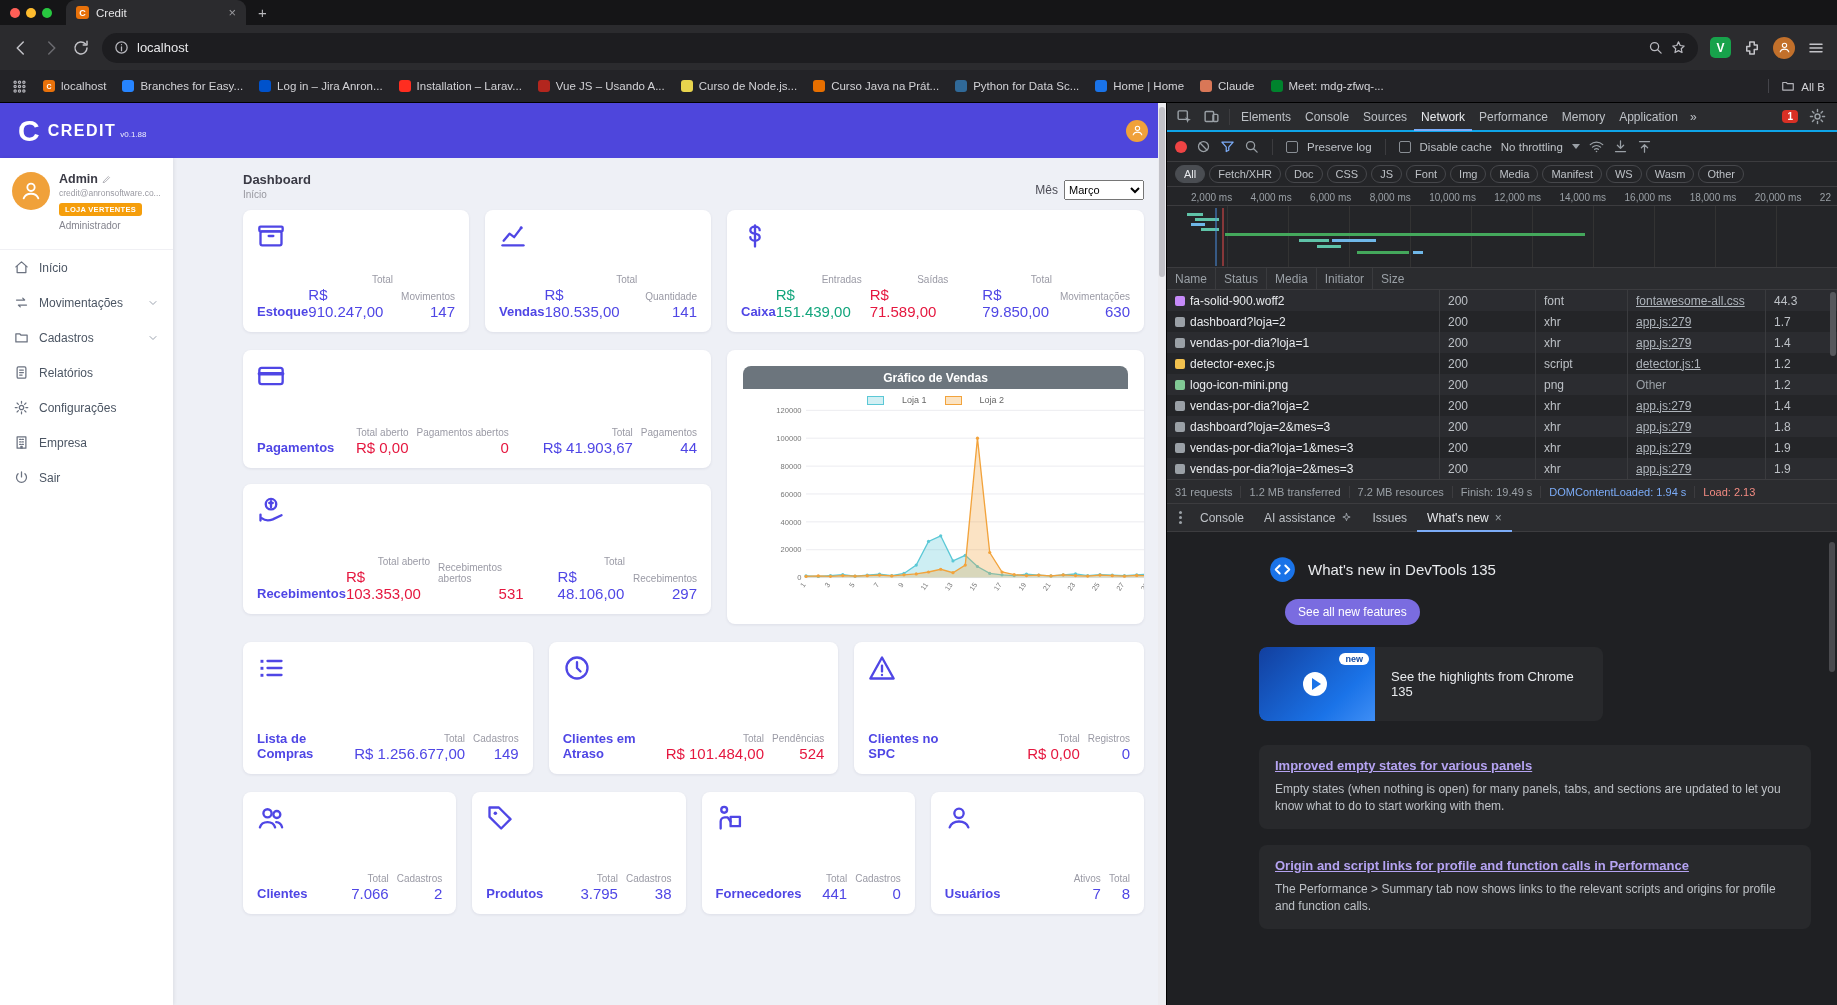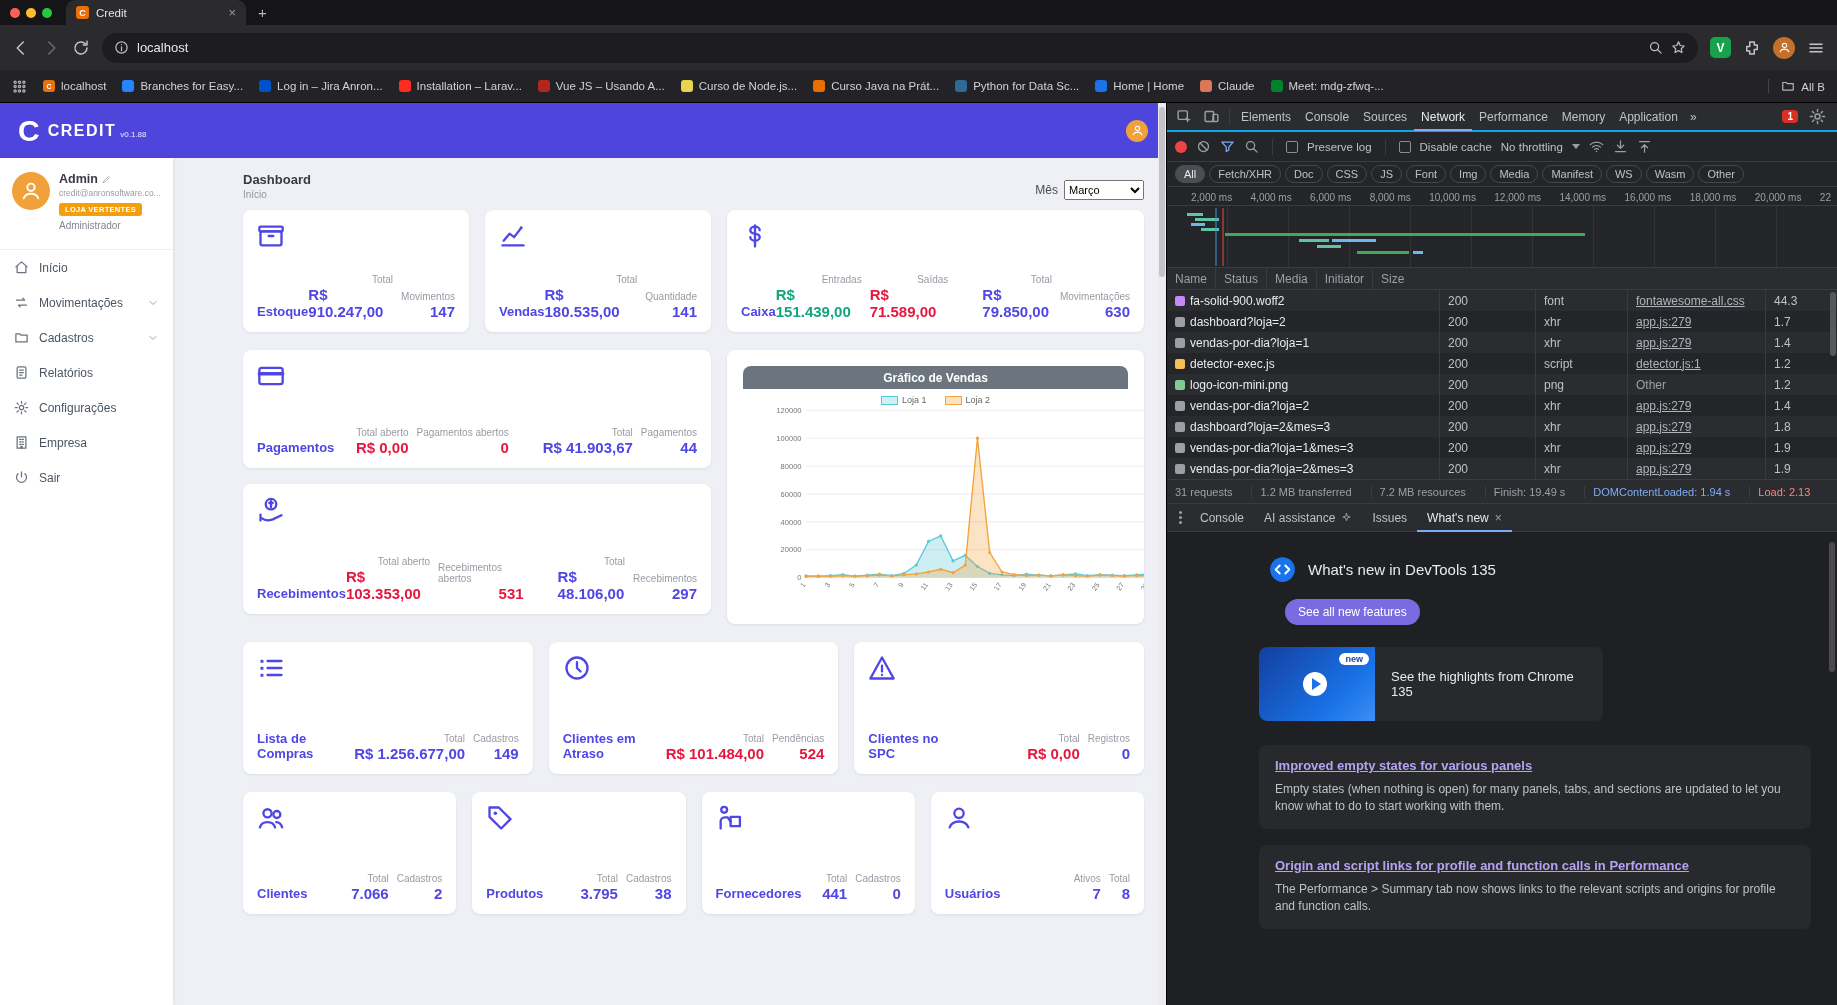--- a/index.html
+++ b/index.html
@@ -84,32 +84,32 @@
   .row4 { grid-template-columns:repeat(4,1fr); margin-top:18px; }
   .card { background:#fff; border-radius:8px; box-shadow:0 1px 3px rgba(30,30,60,.08); padding:12px 14px;
     display:flex; justify-content:space-between; }
   .card-left { display:flex; flex-direction:column; justify-content:space-between; }
   .cicon { width:28px; height:28px; color:var(--accent); }
   .clabel { font-size:13px; font-weight:bold; color:var(--accent); max-width:90px; line-height:1.2; }
   .cstats { display:flex; gap:34px; }
   .scol { display:flex; flex-direction:row; justify-content:space-between; align-items:flex-end; gap:8px; }
   .stat { display:flex; flex-direction:column; align-items:flex-end; }
   .slabel { font-size:10px; color:#9a9aa5; }
-  .sval { font-size:15px; font-weight:bold; margin-top:1px; }
+  .sval { font-size:15px; font-weight:normal; margin-top:1px; }
   [data-c="purple"] { color:var(--accent); }
   [data-c="red"] { color:var(--red); }
   [data-c="green"] { color:var(--green); }
   .h122{height:122px}.h118{height:118px}.h130{height:130px}.h132{height:132px}
   .left-stack { display:flex; flex-direction:column; gap:16px; }
 
   .chart-card { padding:16px; flex-direction:column; height:274px; overflow:hidden; }
   .chart-header { height:26px; background:var(--chart_header_bg); color:#fff; font-size:12px; font-weight:bold;
     display:flex; align-items:center; justify-content:center; border-radius:8px 8px 0 0; }
   .chart-legend { display:flex; justify-content:center; gap:18px; font-size:9px; color:#666; padding:6px 0 0; }
-  .lg { display:flex; align-items:center; gap:4px; }
+  .lg { display:flex; align-items:center; gap:18px; }
   .sw { width:17px; height:9px; display:inline-block; }
   .sw1 { background:var(--loja1_fill); border:1px solid var(--loja1); }
   .sw2 { background:var(--loja2_fill); border:1px solid var(--loja2); }
 
   .page-scroll { position:absolute; right:0; top:0; bottom:0; width:8px; background:#ececf0; }
   .page-thumb { position:absolute; right:1px; top:4px; width:6px; height:170px; border-radius:3px; background:#c2c2c8; }
 
   
   .devtools { flex:1; background:#242528; color:#bdc1c6; display:flex; flex-direction:column; border-left:1px solid #000; font-size:12px; min-width:0; }
   .dt-tabbar { height:29px; background:#2b2c2f; border-bottom:2px solid #0ea5e9; display:flex; align-items:center; padding:0 4px; flex:0 0 auto; }
@@ -151,21 +151,21 @@
   .c-name{width:272px}.c-status{width:96px}.c-type{width:92px}.c-init{width:138px}.c-size{flex:1}
   .nrow:nth-child(odd){ background:#242528; } .nrow:nth-child(even){ background:#2b2c30; }
   .nname { color:#e8eaed; overflow:hidden; white-space:nowrap; }
   .ticon { width:10px; height:10px; border-radius:2px; flex:0 0 auto; }
   .ticon.t-font{background:#c58af9}.ticon.t-xhr{background:#9aa0a6}.ticon.t-script{background:#f2c14e}.ticon.t-img{background:#81c995}
   .init_link { color:#aeb4bb; text-decoration:underline; }
   .init_plain { color:#9aa0a6; }
   .gridbar { position:absolute; right:1px; top:24px; width:6px; height:64px; background:#56585c; border-radius:3px; }
 
   .dt-summary { height:24px; background:#2b2c2f; border-top:1px solid #3c3c3f; display:flex; align-items:center;
-    font-size:11px; color:#9aa0a6; flex:0 0 auto; overflow:hidden;gap:11px; }
+    font-size:11px; color:#9aa0a6; flex:0 0 auto; overflow:hidden; }
   .sumitem { padding:0 8px; white-space:nowrap; }
   .sumitem + .sumitem { border-left:1px solid #3c3c3f; }
   .sumitem.blue { color:var(--dt_blue); } .sumitem.red { color:var(--dt_red); }
 
   .dt-drawerbar { height:29px; background:#2b2c2f; border-top:1px solid #3c3c3f; border-bottom:1px solid #3c3c3f;
     display:flex; align-items:center; padding:0 4px; flex:0 0 auto; }
   .kebab { width:3px; height:3px; border-radius:50%; background:#9aa0a6; margin:0 8px;
     box-shadow:0 -5px 0 #9aa0a6, 0 5px 0 #9aa0a6; }
   .drtab { padding:0 10px; height:29px; display:flex; align-items:center; gap:6px; color:#bdc1c6; white-space:nowrap; }
   .drtab.active { color:#e8eaed; box-shadow:inset 0 -2px 0 var(--dt_blue); }

